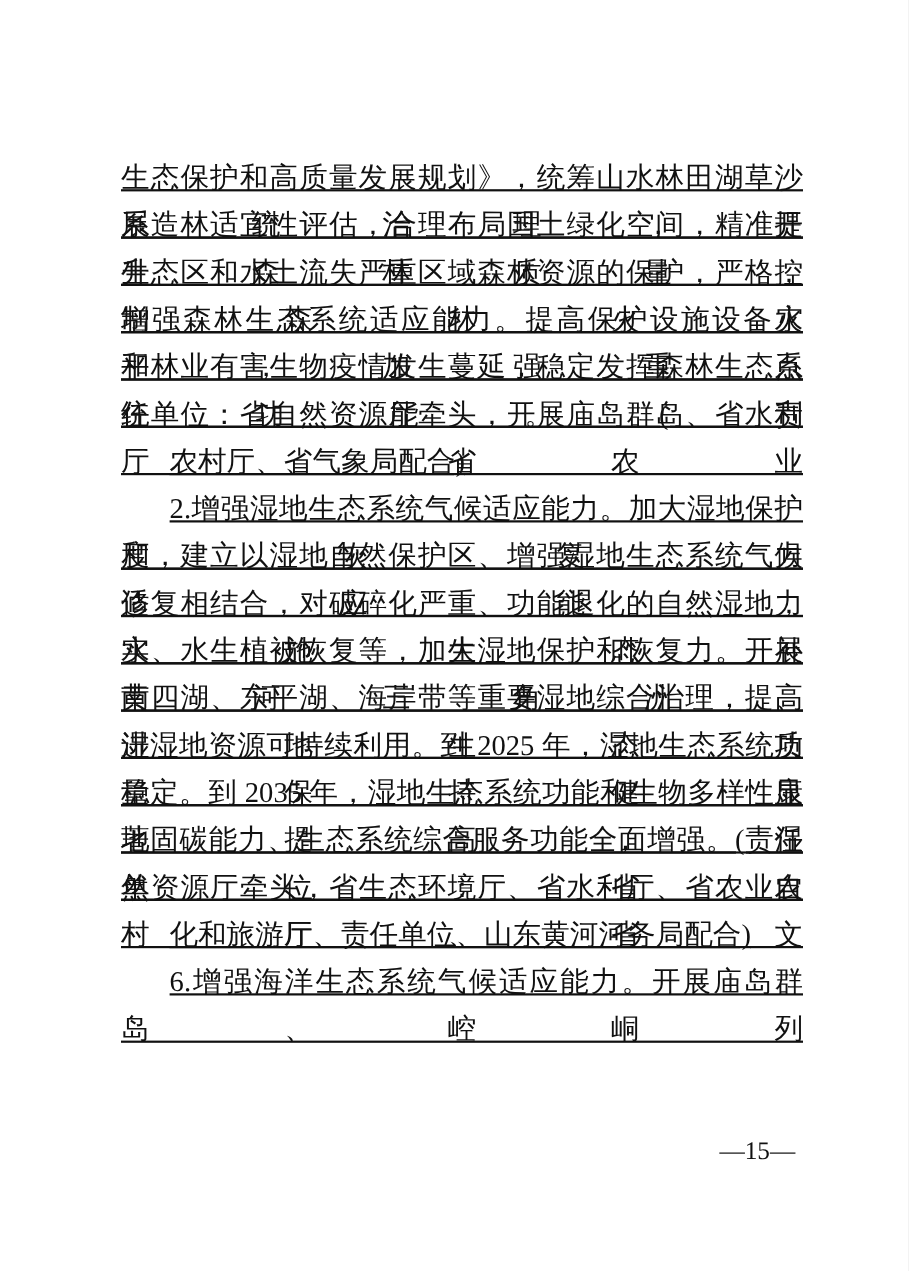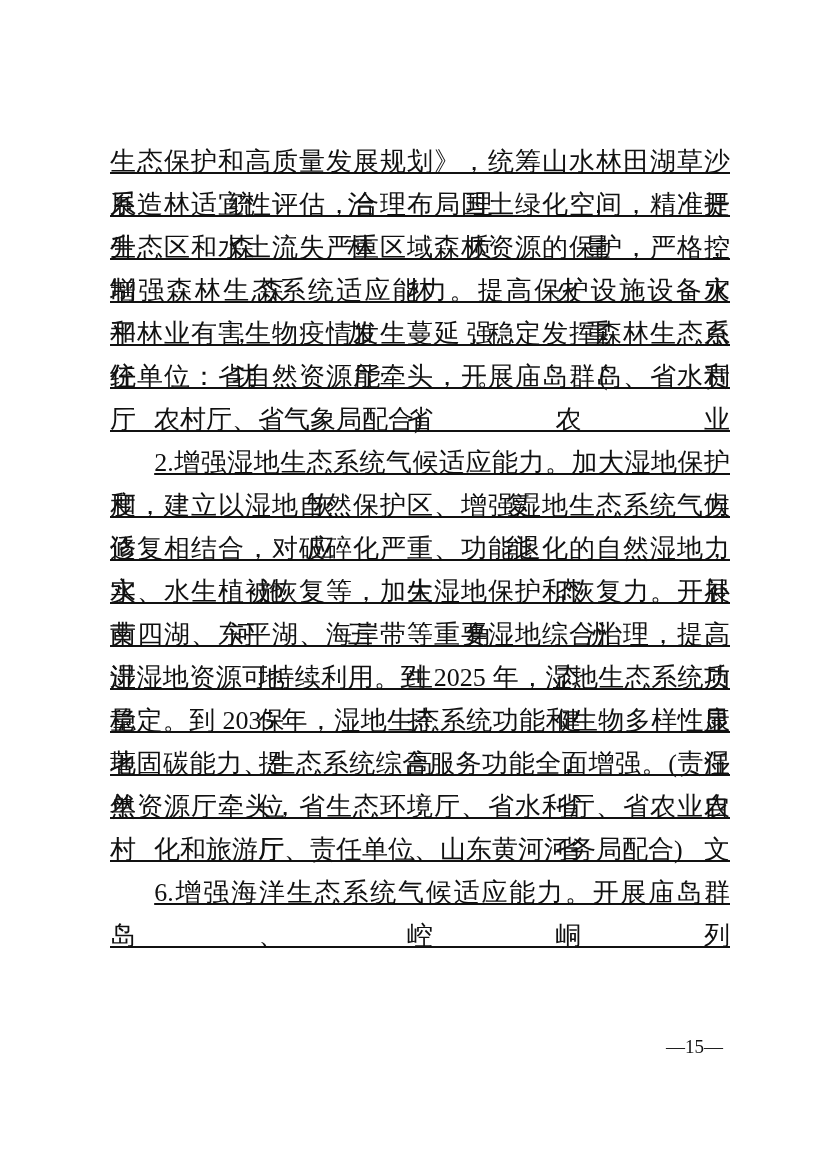--- a/index.html
+++ b/index.html
@@ -38,21 +38,21 @@
     text-align-last: left;
     margin-left: 44px;
   }
   .line.indent {
     text-indent: 1.7em;
   }
   .page-number {
     position: absolute;
     top: 1032px;
     right: 103px;
-    font-size: 19px;
+    font-size: 23px;
     line-height: 30px;
     letter-spacing: 0px;
     color: #111111;
   }
 </style>
 </head>
 <body>
 
 <div class="page">
   <div class="textblock">

